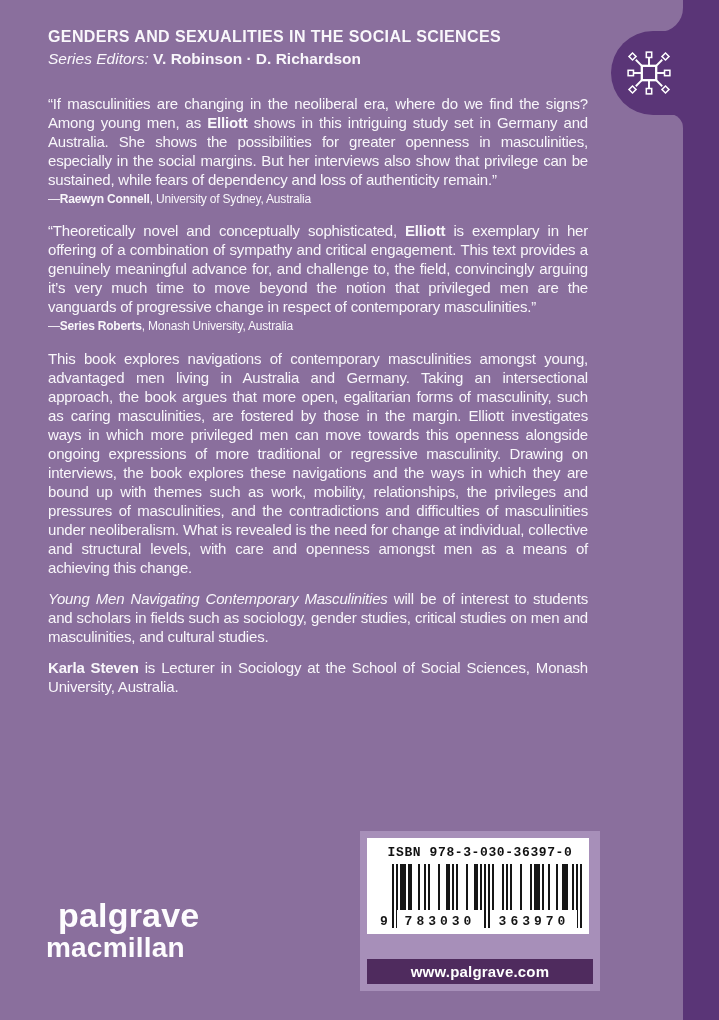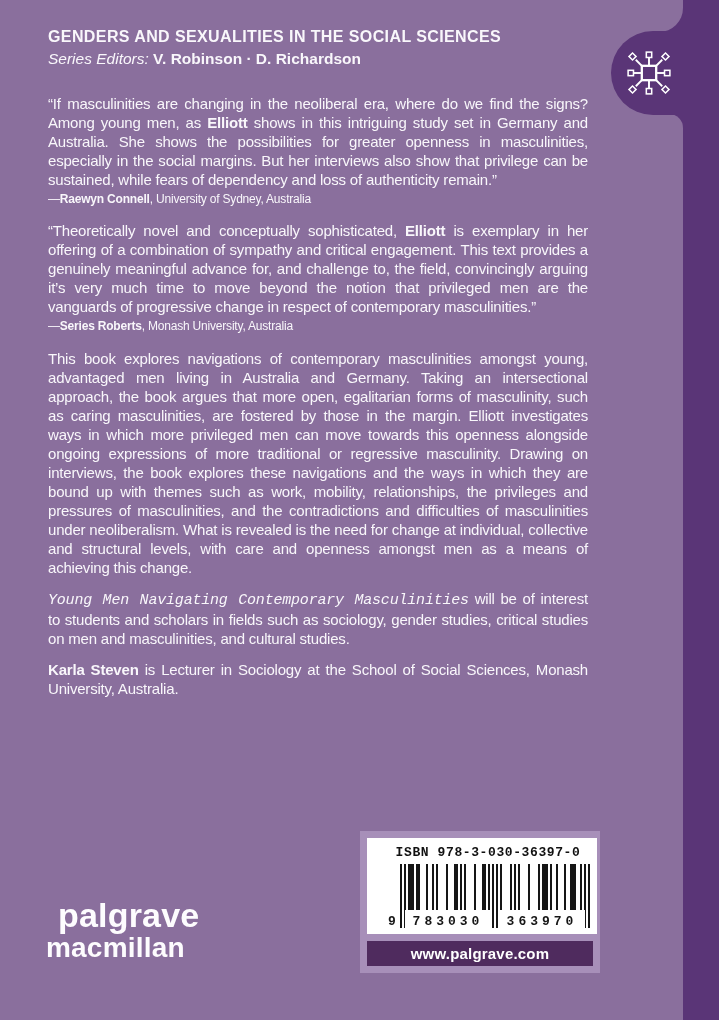--- a/index.html
+++ b/index.html
@@ -25,33 +25,33 @@
   .series-editors{font-size:15.5px;margin:0 0 26px 0;}
   .series-editors .lab{font-style:italic;font-weight:400;}
   .series-editors .names{font-weight:700;}
   p.body{
     font-size:15px;line-height:19px;letter-spacing:-0.2px;
     margin:0 0 12px 0;text-align:justify;
   }
   p.attr{font-size:12px;line-height:20.4px;letter-spacing:-0.2px;margin:0 0 12px 0;text-align:left;margin-top:-12px;}
   .gap-lg{margin-top:21px;}
   .b{font-weight:700;}
-  .i{font-style:italic;font-family:Liberation Mono, monospace;}
+  .i{font-style:italic;}
 
   
   .publisher{position:absolute;left:46px;top:897px;color:#fdfcfe;}
   .publisher .l1{font-size:34px;font-weight:700;line-height:36px;letter-spacing:.2px;margin-left:12px;}
   .publisher .l2{font-size:28px;font-weight:600;line-height:30px;letter-spacing:.2px;}
 
   
   .isbn-block{position:absolute;left:360px;top:831px;width:240px;background:#a78fb9;padding:7px;box-sizing:border-box;}
-  .isbn-white{background:#ffffff;width:218px;padding:5px 0 2px 12px;}
+  .isbn-white{background:#ffffff;width:218px;padding:5px 0 2px 4px;}
   .isbn-label{font-family:"Liberation Mono",monospace;font-size:13px;font-weight:700;letter-spacing:.6px;color:#111;text-align:center;margin:2px 0 4px 0;}
   .barcode-wrap{width:204px;margin:0 auto;display:block;}
-  .site-bar{margin-top:7px;background:#4f2b5e;height:25px;display:flex;align-items:center;justify-content:center;}
+  .site-bar{margin-top:25px;background:#4f2b5e;height:25px;display:flex;align-items:center;justify-content:center;}
   .site-bar span{color:#ffffff;font-size:15px;font-weight:700;letter-spacing:.2px;}
 </style>
 </head>
 <body>
 
 <div class="edge-strip"></div>
 <div class="fillet fillet-top">
     <div class="cut"></div>
   </div>
 <div class="fillet fillet-bottom">

